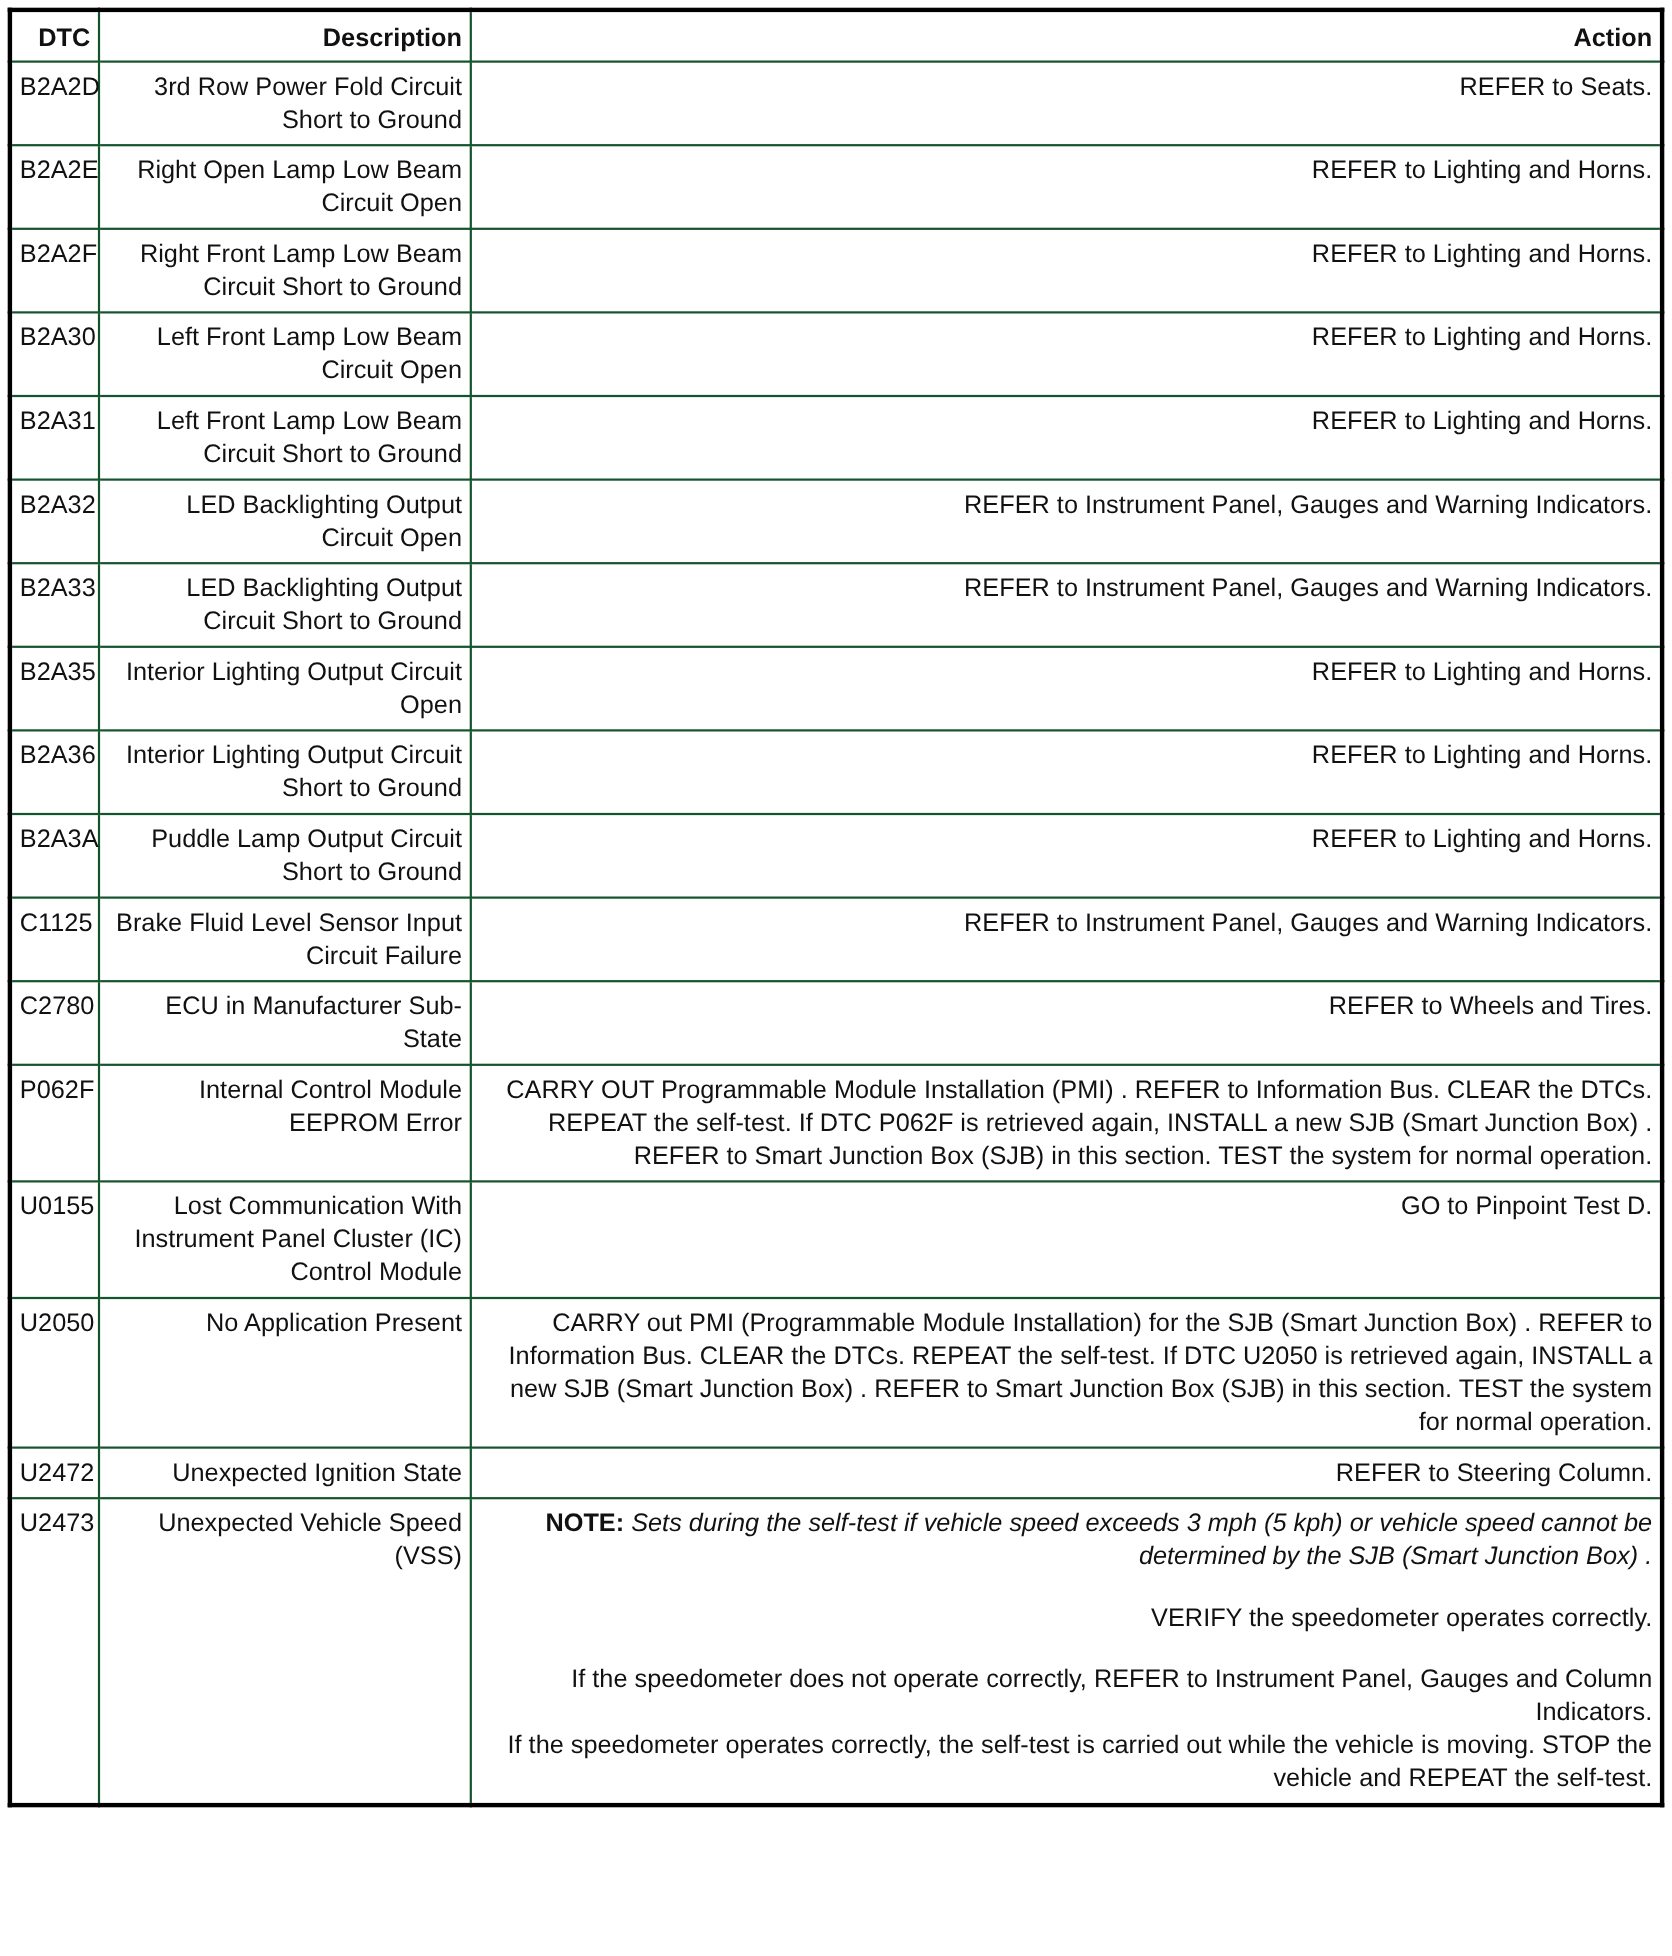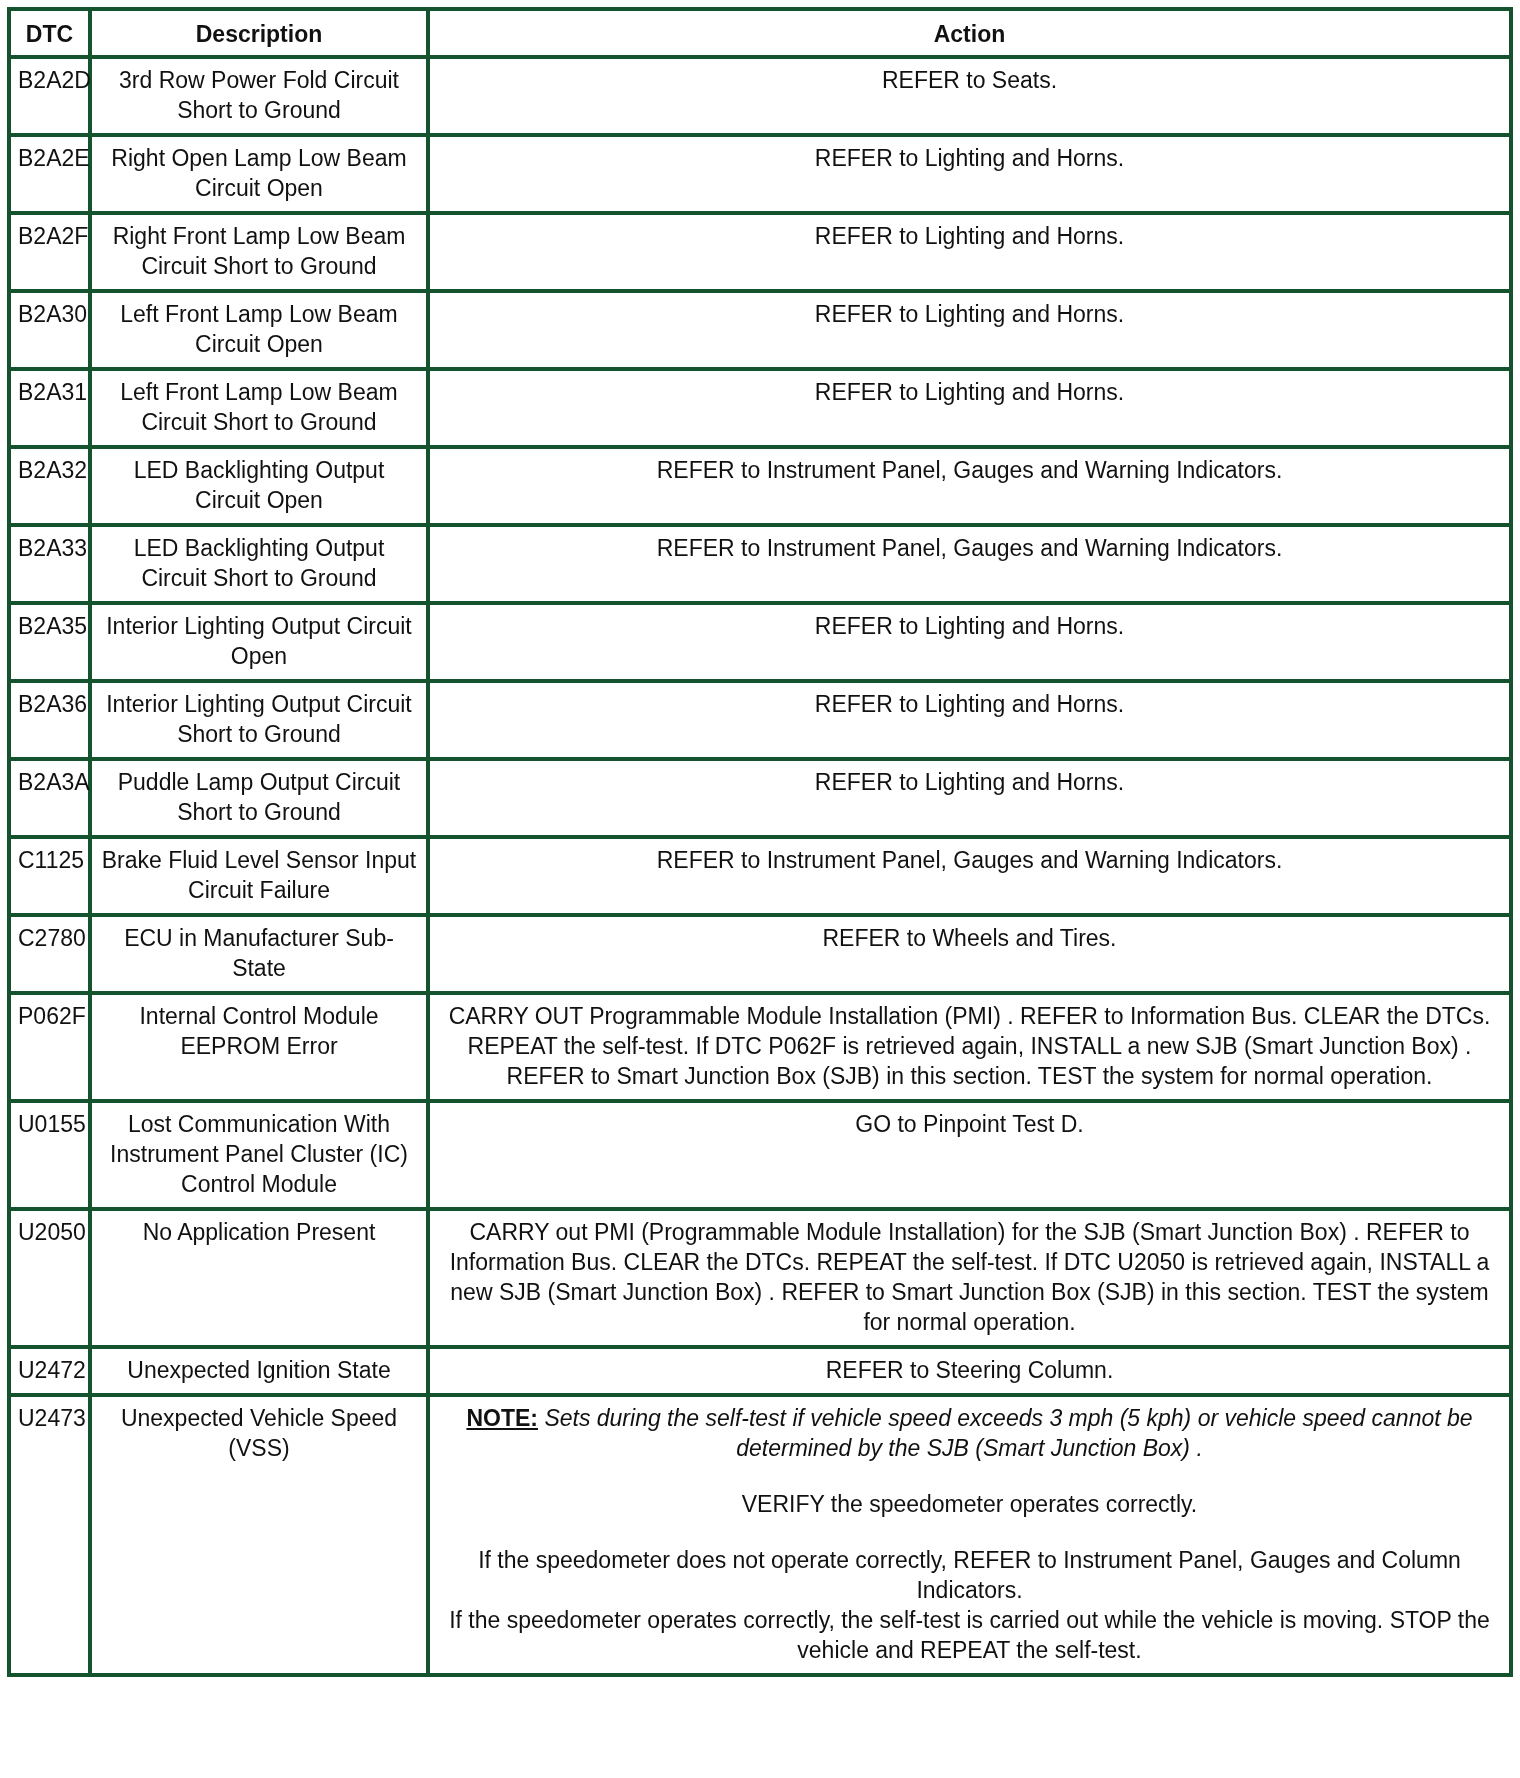--- a/index.html
+++ b/index.html
@@ -9,33 +9,33 @@
     width: 1506px;
     border-collapse: collapse;
     border: 4px solid #000;
     font-family: "Liberation Sans", sans-serif;
     font-size: 23px;
     line-height: 30px;
     color: #111;
     table-layout: fixed;
   }
   .dtc-table th, .dtc-table td {
-    border: 4px solid #14532d;
+    border: 2px solid #14532d;
     vertical-align: top;
-    text-align: center;
+    text-align: right;
     padding: 6px 7px 8px 7px;
   }
   .dtc-table th { font-weight: bold; padding-top: 8px; padding-bottom: 6px; height: 30px; }
   .col-dtc { width: 81px; }
   .col-desc { width: 338px; }
   .row td { height: 60px; }
   .para { margin: 0; }
   .para + .para { margin-top: 26px; }
   .para.tight { margin-top: 0; }
-  .note-label { font-weight: bold; font-style: normal; text-decoration: underline; }
+  .note-label { font-weight: bold; font-style: normal; }
   .note-text { font-style: italic; }
 </style>
 </head>
 <body>
 
 <table class="dtc-table">
   <colgroup>
     <col class="col-dtc">
       <col class="col-desc">
       <col>

